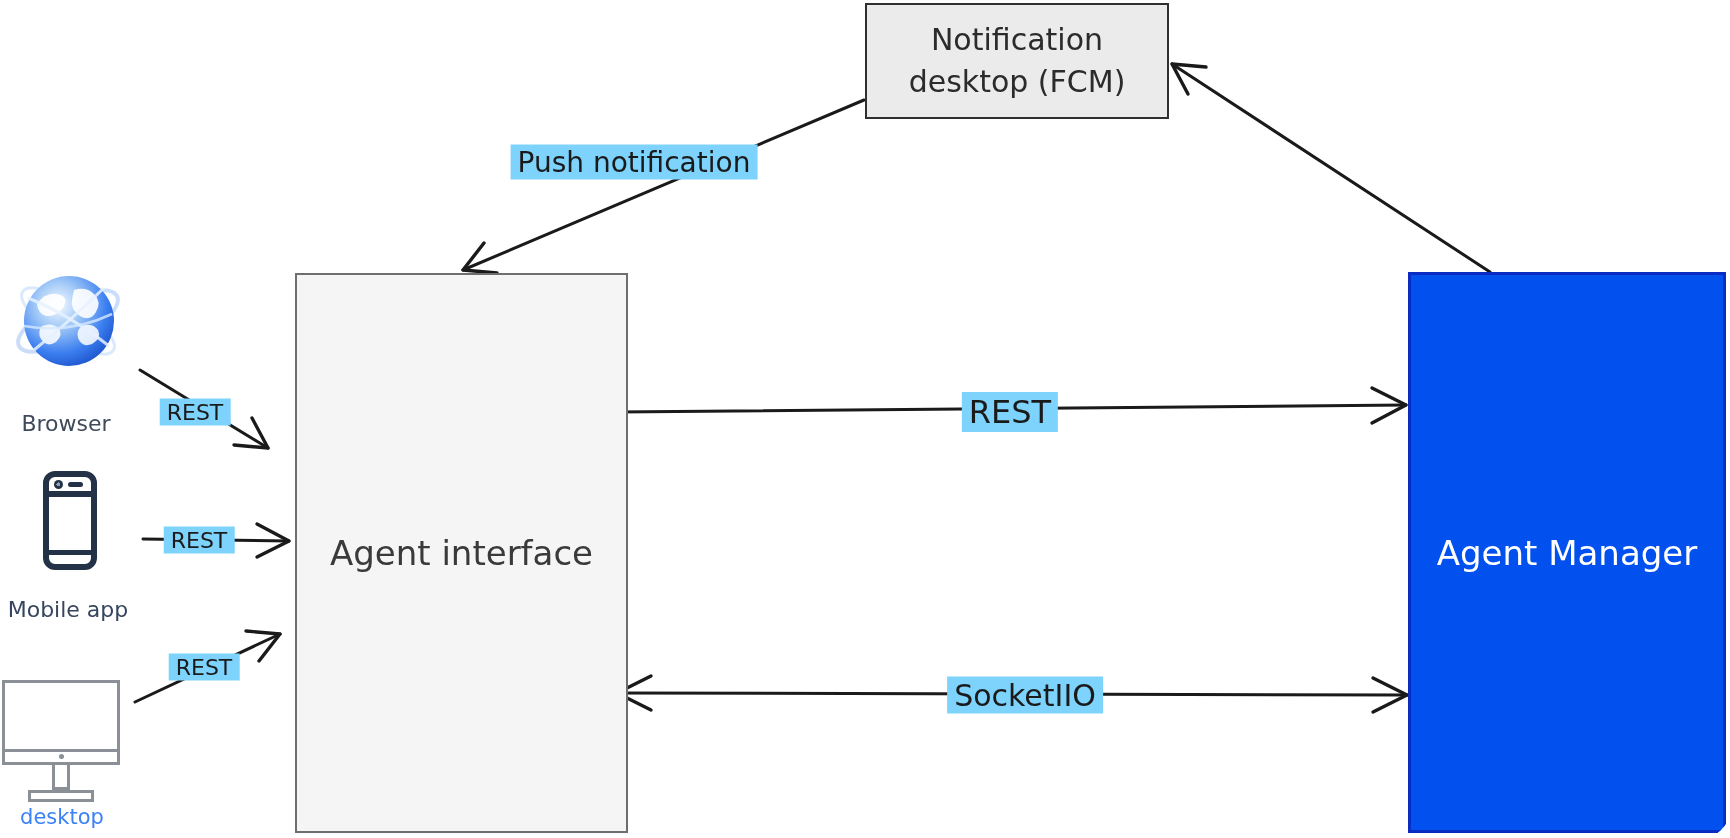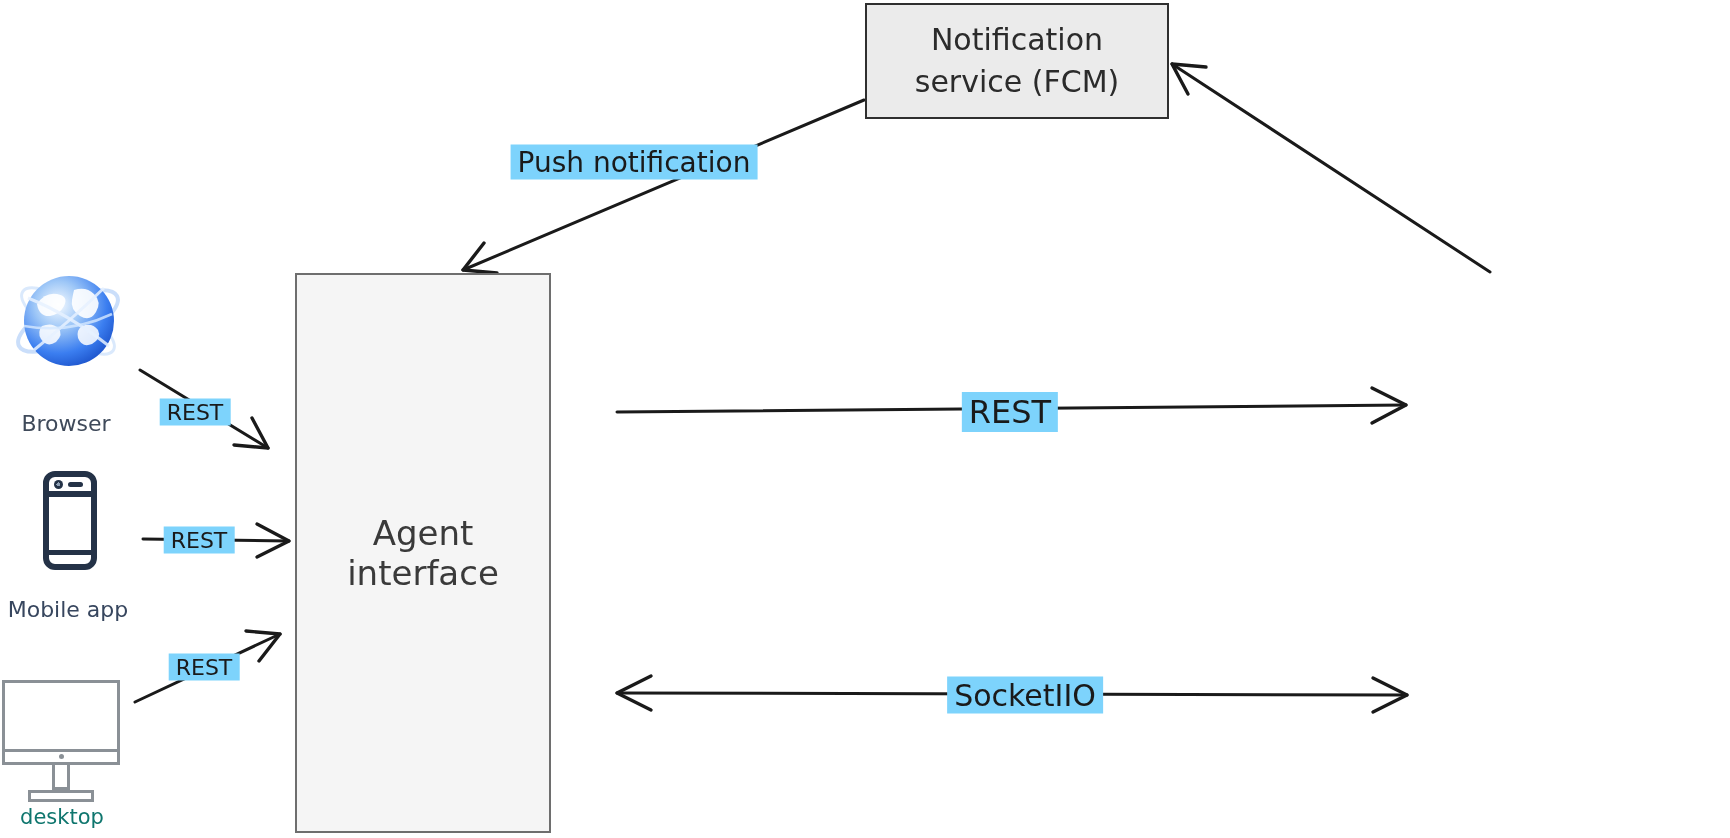--- a/index.html
+++ b/index.html
@@ -11,21 +11,21 @@
   .edges-svg path { stroke:#1a1a1a; stroke-width:3; fill:none; stroke-linecap:round; stroke-linejoin:round; }
   .edges-svg path.head { stroke-width:3.4; }
 
   .node { position:absolute; display:flex; align-items:center; justify-content:center; text-align:center; box-sizing:border-box; }
   .node-notification {
     left:865px; top:3px; width:304px; height:116px;
     background:#ebebeb; border:2px solid #2f2f2f;
     color:#2b2b2b; font-size:30px; line-height:1.4; flex-direction:column;
   }
   .node-agent-interface {
-    left:295px; top:273px; width:256px; height:560px;
+    left:295px; top:273px; width:333px; height:560px;
     background:#f5f5f5; border:2px solid #6e6e6e;
     color:#3a3a3a; font-size:34px;
   }
   .node-agent-manager {
     left:1408px; top:272px; width:318px; height:561px;
     background:#0250ee; border:3px solid #0a2cc2;
     color:#ffffff; font-size:34px;
   }
 
   .edge-label {
@@ -35,21 +35,21 @@
   .lbl-push   { left:634px;  top:162px; font-size:28px; }
   .lbl-rest-h { left:1010px; top:412px; font-size:32px; }
   .lbl-socket { left:1012px; top:695px; font-size:30px;margin-left:13px; }
   .lbl-rest-browser { left:195px; top:412px; font-size:22px; }
   .lbl-rest-mobile  { left:199px; top:540px; font-size:22px; }
   .lbl-rest-desktop { left:204px; top:667px; font-size:22px; }
 
   .client-label { position:absolute; transform:translateX(-50%); white-space:nowrap; }
   .lbl-browser { left:66px; top:398px; font-size:22px; color:#3f4a5a;margin-top:13px; }
   .lbl-mobile  { left:68px; top:597px; font-size:22px; color:#37465e; }
-  .lbl-desktop { left:62px; top:805px; font-size:21px; color:#0f766e; }
+  .lbl-desktop { left:62px; top:805px; font-size:21px; color:#3b82f6; }
 
   .globe { position:absolute; left:12px; top:264px; width:112px; height:112px; }
 
   .phone { position:absolute; left:43px; top:471px; width:42px; height:87px;
            border:6px solid #243247; border-radius:12px; background:#ffffff; }
   .phone .cam { position:absolute; left:5px; top:3px; width:9px; height:9px; border-radius:50%;
                 background:radial-gradient(circle at 50% 50%, #8fa0b5 0 2px, #243247 2px); }
   .phone .spk { position:absolute; left:19px; top:5px; width:15px; height:5px; border-radius:3px; background:#243247; }
   .phone .bar-top    { position:absolute; left:0; right:0; top:14px; height:6px; background:#243247; }
   .phone .bar-bottom { position:absolute; left:0; right:0; bottom:9px; height:5px; background:#243247; }
@@ -103,27 +103,30 @@
     </g>
 
     <g>
       <path d="M135 702 L280 634"></path>
       <path class="head" d="M280 634 L259 661 M280 634 L246 631"></path>
     </g>
   </svg>
 
   <div class="node node-notification">
     <div>Notification</div>
-    <div>service (FCM)</div>
+    <div>desktop (FCM)</div>
   </div>
 
   <div class="node node-agent-interface">
     <span>Agent interface</span>
   </div>
 
+  <div class="node node-agent-manager">
+    <span>Agent Manager</span>
+  </div>
 
   <div class="edge-label lbl-push">Push notification</div>
   <div class="edge-label lbl-rest-h">REST</div>
   <div class="edge-label lbl-socket">SocketIIO</div>
   <div class="edge-label lbl-rest-browser">REST</div>
   <div class="edge-label lbl-rest-mobile">REST</div>
   <div class="edge-label lbl-rest-desktop">REST</div>
 
   <svg class="globe" viewBox="0 0 112 112">
     <defs>

